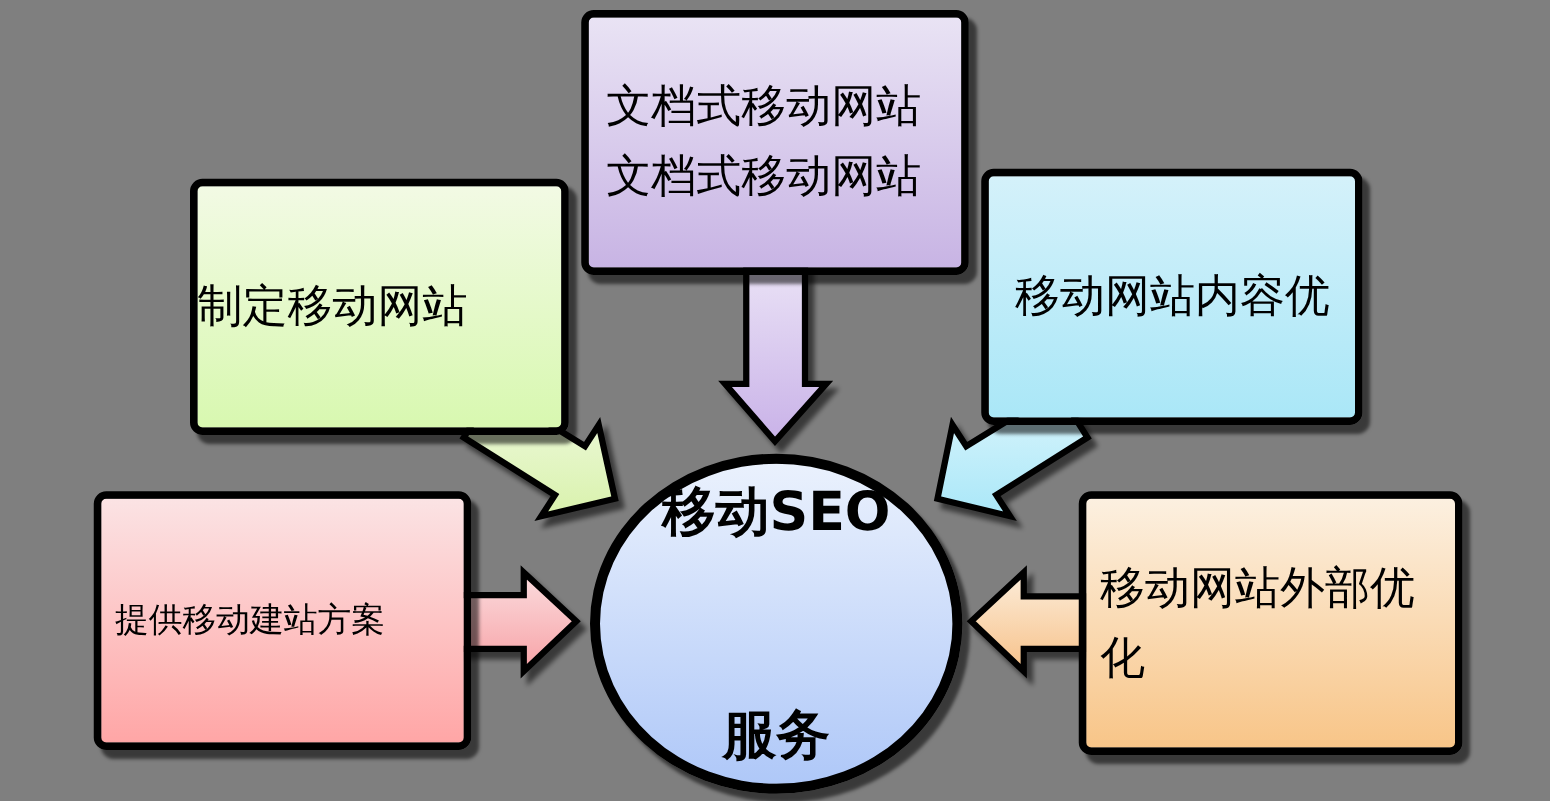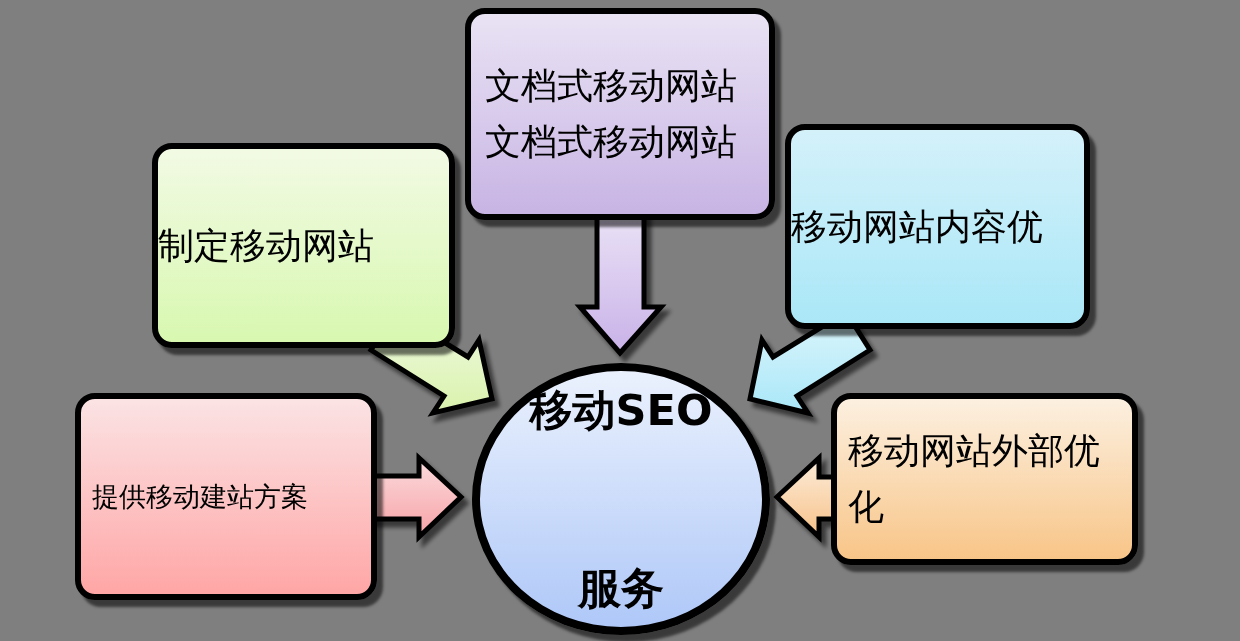--- a/index.html
+++ b/index.html
@@ -14,21 +14,21 @@
   svg.arrows {
     position: absolute;
     left: 0; top: 0;
     width: 1240px; height: 641px;
     z-index: 1;
   }
   .node {
     position: absolute;
     box-sizing: border-box;
     border: 6px solid #000;
-    border-radius: 20px;
+    border-radius: 10px;
     box-shadow: 6px 7px 3px rgba(0,0,0,0.55);
     display: flex;
     flex-direction: column;
     justify-content: center;
     align-items: flex-start;
     z-index: 2;
     color: #000;
   }
   .node .line {
     font-size: 36px;
@@ -41,37 +41,37 @@
     background: linear-gradient(to bottom, #E9E3F4 0%, #C8B4E4 100%);
     padding-left: 14px;
   }
   
   .box-green {
     left: 152px; top: 143px; width: 303px; height: 205px;
     background: linear-gradient(to bottom, #F2FAE4 0%, #D8F8B0 100%);
   }
   
   .box-cyan {
-    left: 785px; top: 124px; width: 305px; height: 205px;
+    left: 785px; top: 135px; width: 305px; height: 205px;
     background: linear-gradient(to bottom, #D4F1FA 0%, #AAE7F7 100%);
-    padding-left: 0;
+    padding-left: 21px;
   }
   
   .box-pink {
     left: 75px; top: 393px; width: 302px; height: 207px;
     background: linear-gradient(to bottom, #FBE3E4 0%, #FFA6A6 100%);
     padding-left: 11px;
   }
   .box-pink .line {
     font-size: 27px;
     line-height: 42px;
   }
   
   .box-orange {
-    left: 831px; top: 393px; width: 307px; height: 172px;
+    left: 863px; top: 393px; width: 307px; height: 211px;
     background: linear-gradient(to bottom, #FCF0E0 0%, #F8C588 100%);
     padding-left: 11px;
   }
   
   .center-node {
     position: absolute;
     left: 472px; top: 363px;
     width: 298px; height: 272px;
     box-sizing: border-box;
     border: 8px solid #000;

